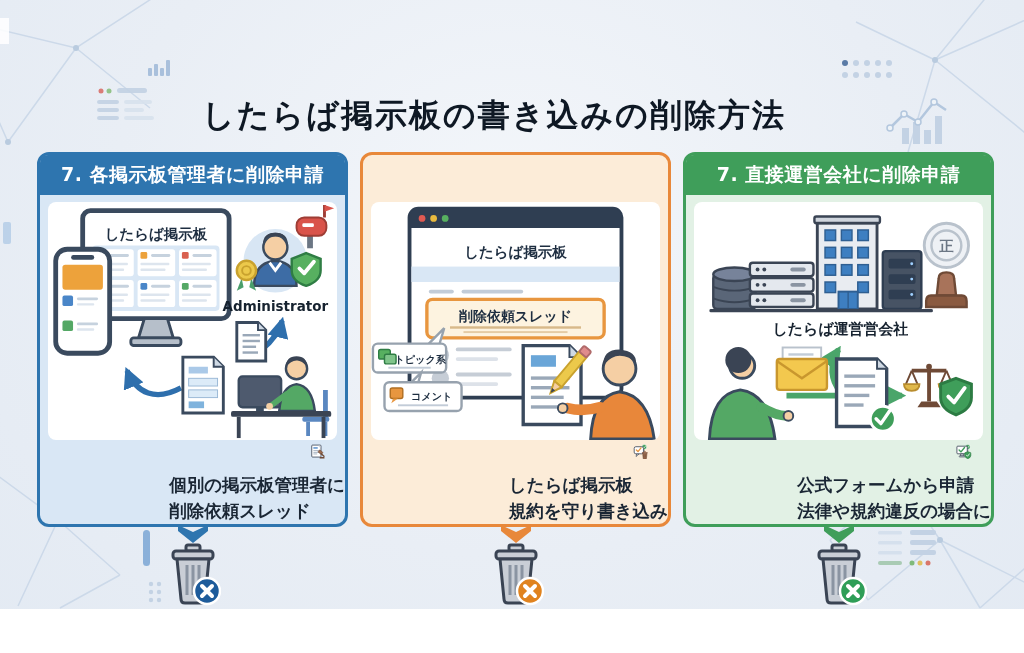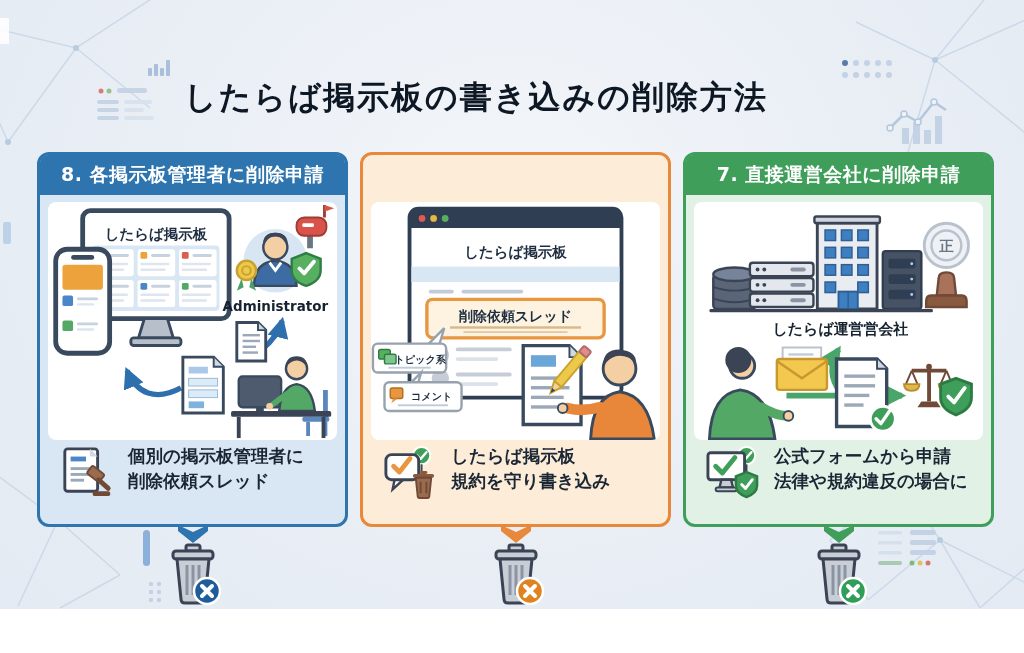--- a/index.html
+++ b/index.html
@@ -4,21 +4,21 @@
 <style>
   html,body{margin:0;padding:0;background:#fff;}
   .stage{
     position:relative;width:1024px;height:653px;margin:0 auto;overflow:hidden;
     background:radial-gradient(ellipse at 50% 32%, #f3f6fa 0%, #e9eef5 55%, #e3eaf3 100%);
     font-family:"DejaVu Sans","Liberation Sans",sans-serif;
   }
   .bg-deco{position:absolute;left:0;top:0;z-index:0;}
   .white-strip{position:absolute;left:0;top:609px;width:1024px;height:44px;background:#ffffff;z-index:1;}
   .title{
-    position:absolute;left:0;top:76px;width:952px;margin:0;text-align:center;z-index:2;
+    position:absolute;left:0;top:76px;width:952px;margin:18px;text-align:center;z-index:2;
     font-size:32px;font-weight:800;letter-spacing:2px;color:#0e1824;
   }
   .panel{
     position:absolute;top:152px;width:311px;height:375px;z-index:2;
     border-radius:12px;border:3px solid;box-sizing:border-box;
   }
   .panel.p1{left:37px;border-color:#2e75af;background:#d9e7f5;}
   .panel.p2{left:360px;border-color:#e8883a;background:#fcecd8;}
   .panel.p3{left:683px;border-color:#3f9e5a;background:#e2f1e5;}
   .panel-header{
@@ -28,21 +28,21 @@
   .p1 .panel-header{background:#2e75af;}
   .p2 .panel-header{background:#e8883a;}
   .p3 .panel-header{background:#3f9e5a;}
   .illus{
     position:absolute;left:8px;right:8px;top:47px;height:238px;
     background:#fff;border-radius:8px;overflow:hidden;
   }
   .illus svg{display:block;width:100%;height:100%;}
   .caption{
     position:absolute;left:0;right:0;bottom:0;height:80px;
-    display:flex;align-items:flex-start;gap:14px;padding-left:20px;box-sizing:border-box;
+    display:flex;align-items:flex-end;gap:14px;padding-left:20px;box-sizing:border-box;flex-direction:column;
   }
   .cap-text{font-size:17.5px;font-weight:800;color:#1a2634;line-height:1.45;}
   .step-end{position:absolute;top:525px;width:311px;display:flex;flex-direction:column;align-items:center;z-index:2;}
   .step-end.e1{left:37px;}
   .step-end.e2{left:360px;}
   .step-end.e3{left:683px;}
   svg text{font-family:"DejaVu Sans","Liberation Sans",sans-serif;}
 </style>
 </head>
 <body>
@@ -128,21 +128,21 @@
     </g>
     <rect x="3" y="222" width="8" height="22" rx="2" fill="#aac6e4" opacity="0.7"></rect>
   </svg>
 
   <div class="white-strip"></div>
 
   <h1 class="title">したらば掲示板の書き込みの削除方法</h1>
 
   <section class="panel p1">
     <header class="panel-header">
-      <span>8. 各掲示板管理者に削除申請</span>
+      <span>7. 各掲示板管理者に削除申請</span>
     </header>
     <div class="illus">
       <svg viewBox="0 0 300 245" preserveAspectRatio="xMidYMid meet">
         <defs>
           <marker id="m1b" viewBox="0 0 8 8" refX="6.5" refY="4" markerWidth="4" markerHeight="4" orient="auto">
             <path d="M0 0 L8 4 L0 8 Z" fill="#2e6fad"></path>
           </marker>
         </defs>
 
         <g>

